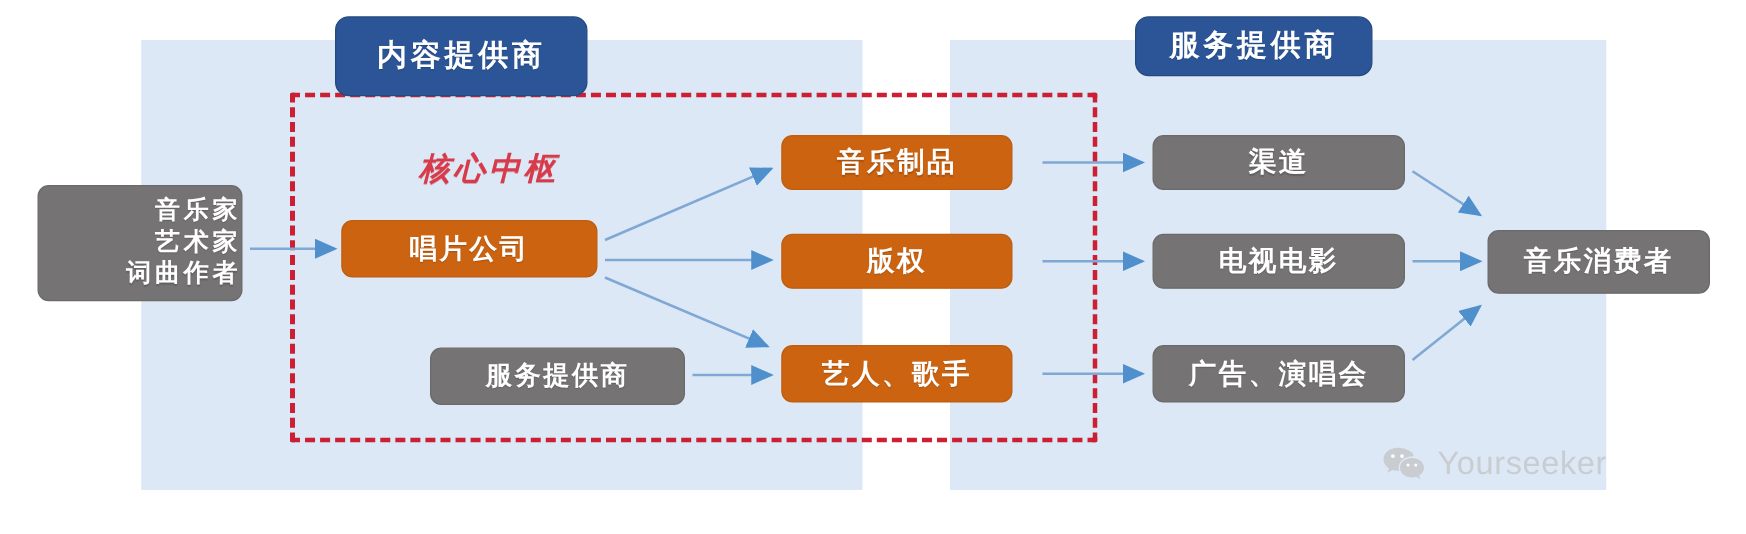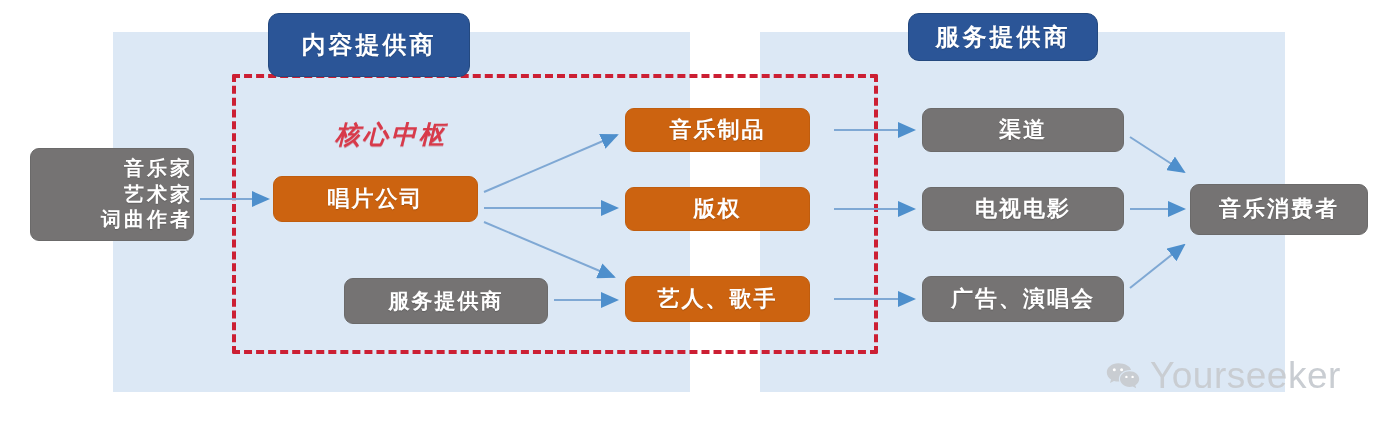--- a/index.html
+++ b/index.html
@@ -89,21 +89,21 @@
   }
 
   
   .watermark {
     position: absolute;
     z-index: 6;
     display: flex;
     align-items: center;
     gap: 10px;
     color: #c9cdd2;
-    font-size: 37px;
+    font-size: 26px;
     letter-spacing: 0.5px;
     white-space: nowrap;
   }
   .watermark .wm-icon {
     display: inline-flex;
     align-items: center;
   }
 </style>
 </head>
 <body>

